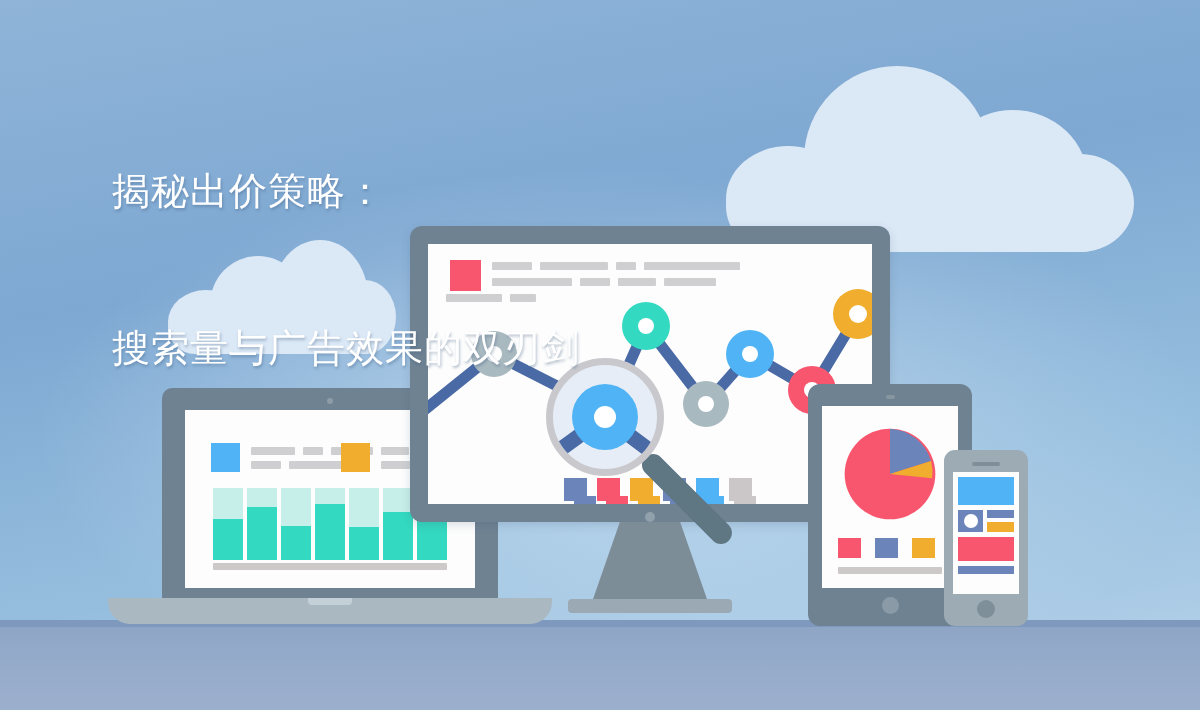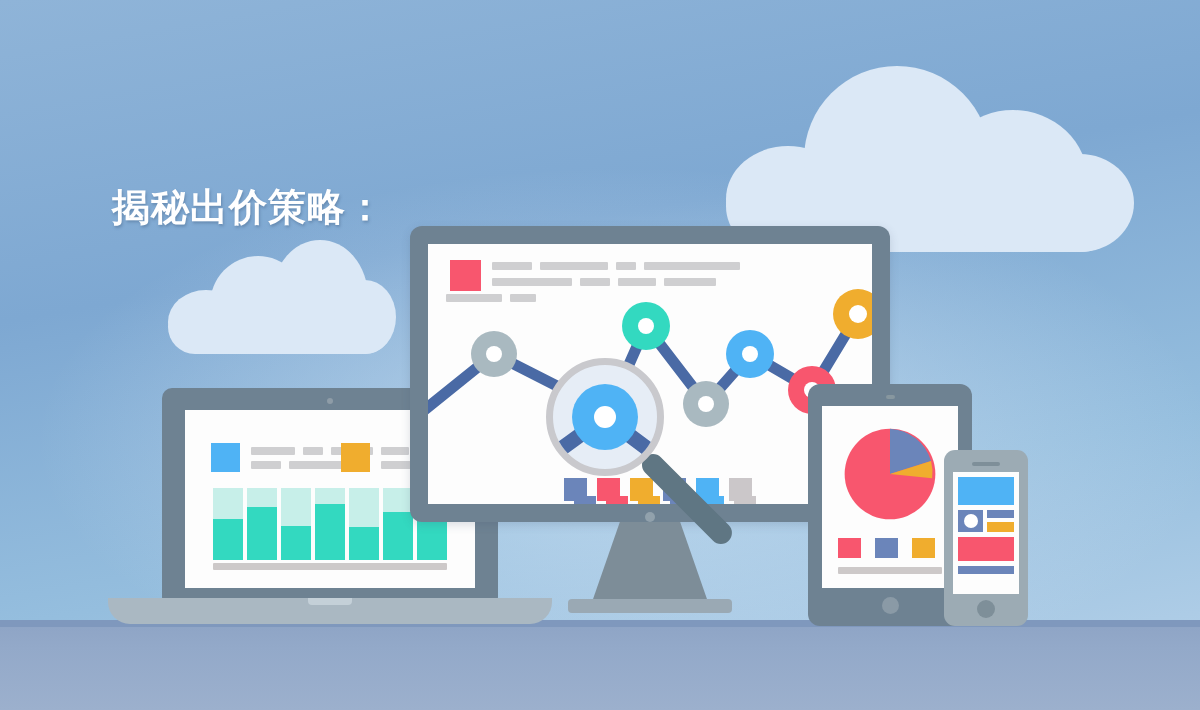--- a/index.html
+++ b/index.html
@@ -135,23 +135,23 @@
   }
   #phone-screen {
     position: absolute; left: 9px; top: 22px; width: 66px; height: 122px;
     background: #fdfdfd; overflow: hidden;
   }
   #phone-speaker { position: absolute; left: 28px; top: 12px; width: 28px; height: 4px; border-radius: 2px; background: #7e8f99; }
   #phone-home { position: absolute; left: 33px; top: 150px; width: 18px; height: 18px; border-radius: 50%; background: #7e8f99; }
 
   
   #title-block {
-    position: absolute; left: 112px; top: 76px;
+    position: absolute; left: 112px; top: 60px;
     color: #ffffff;
-    font-weight: bold;
+    font-weight: normal;
     font-size: 38px;
     line-height: 1.38;
     letter-spacing: 1px;
     text-shadow: 1px 2px 3px rgba(60,90,125,0.40);
     white-space: pre;
   }
   #title-block .tline { display: block; }
 </style>
 </head>
 <body>
@@ -334,15 +334,16 @@
       <div style="position:absolute;left:34px;top:38px;width:27px;height:8px;background:#6b85ba;"></div>
       <div style="position:absolute;left:34px;top:50px;width:27px;height:10px;background:#f0ad2e;"></div>
       <div style="position:absolute;left:5px;top:65px;width:56px;height:24px;background:#f8566e;"></div>
       <div style="position:absolute;left:5px;top:94px;width:56px;height:8px;background:#6b85ba;"></div>
     </div>
     <div id="phone-home"></div>
   </div>
 
   <div id="title-block">
     <span class="tline">揭秘出价策略：</span>
+    <span class="tline">搜索量与广告效果的双刃剑</span>
   </div>
 
 </div>
 
 </body></html>

